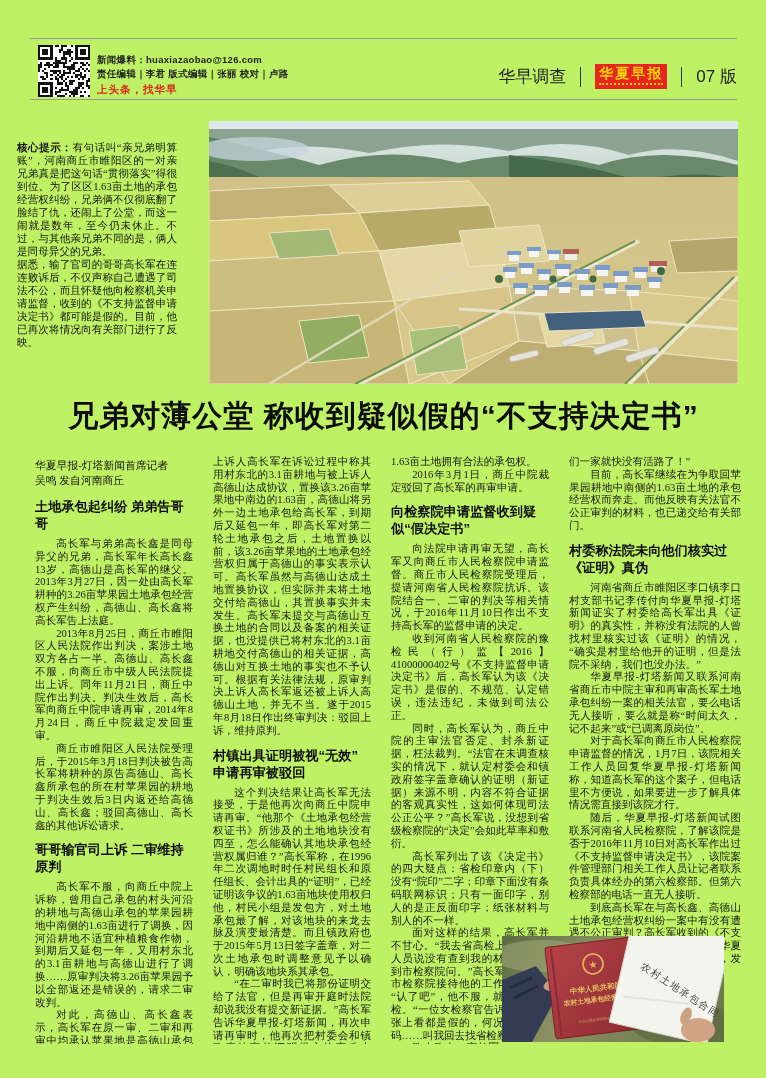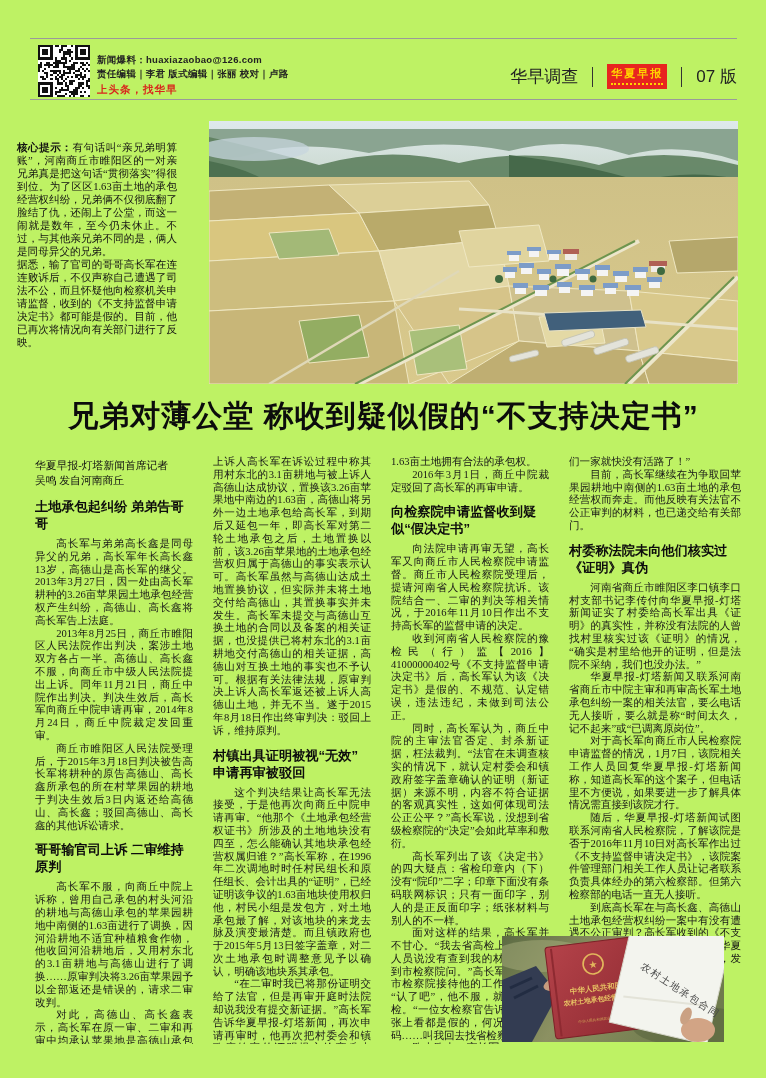--- a/index.html
+++ b/index.html
@@ -10,21 +10,21 @@
   .rule.bottom{top:99px;}
 
   
   .qr{position:absolute;left:38px;top:45px;width:52px;height:52px;}
   .contact{position:absolute;left:97px;top:53px;font-family:"Liberation Sans","DejaVu Sans",sans-serif;}
   .contact .l1,.contact .l2{font-size:9.5px;font-weight:bold;color:#222;line-height:14px;letter-spacing:.3px;}
   .contact .l3{font-size:10.5px;font-weight:bold;color:#d9251c;line-height:16px;letter-spacing:1px;}
   .hdr-right{position:absolute;right:29px;top:51px;display:flex;align-items:center;gap:14px;
              font-family:"Liberation Sans","DejaVu Sans",sans-serif;font-size:17px;color:#222;margin-top:13px;}
   .vbar{width:0;height:20px;border-left:1.5px solid #333;}
-  .masthead{background:#e8251f;color:#ffd400;font-weight:bold;font-size:11px;padding:2px 4px 1px 4px;
+  .masthead{background:#e8251f;color:#ffd400;font-weight:bold;font-size:14px;padding:2px 4px 1px 4px;
             letter-spacing:2px;border-bottom:3px solid #e8251f;line-height:14px;text-align:right;}
   .masthead .mini{display:block;border-bottom:2px dotted #ffd400;height:2px;margin-top:1px;}
 
   
   .hero{position:absolute;left:209px;top:121px;width:529px;height:263px;overflow:hidden;}
 
   
   .coretip{position:absolute;left:17px;top:141px;width:160px;font-size:10.6px;line-height:13px;
            text-align:justify;color:#111;}
   .coretip p{margin:0;}
@@ -408,21 +408,21 @@
     <div class="col c1">
         <div class="byline">
           <div>华夏早报-灯塔新闻首席记者</div>
           <div>吴鸣 发自河南商丘</div>
         </div>
         <h3 class="subhead">土地承包起纠纷 弟弟告哥哥</h3>
         <p>高长军与弟弟高长鑫是同母异父的兄弟，高长军年长高长鑫13岁，高德山是高长军的继父。2013年3月27日，因一处由高长军耕种的3.26亩苹果园土地承包经营权产生纠纷，高德山、高长鑫将高长军告上法庭。</p>
         <p>2013年8月25日，商丘市睢阳区人民法院作出判决，案涉土地双方各占一半。高德山、高长鑫不服，向商丘市中级人民法院提出上诉。同年11月21日，商丘中院作出判决。判决生效后，高长军向商丘中院申请再审，2014年8月24日，商丘中院裁定发回重审。</p>
         <p>商丘市睢阳区人民法院受理后，于2015年3月18日判决被告高长军将耕种的原告高德山、高长鑫所承包的所在村苹果园的耕地于判决生效后3日内返还给高德山、高长鑫；驳回高德山、高长鑫的其他诉讼请求。</p>
         <h3 class="subhead">哥哥输官司上诉 二审维持原判</h3>
-        <p>高长军不服，向商丘中院上诉称，曾用自己承包的村头河沿的耕地与高德山承包的苹果园耕地中南侧的1.63亩进行了调换，因河沿耕地不适宜种植粮食作物，他收回河沿耕地后，又用村东北的3.1亩耕地与高德山进行了调换……原审判决将3.26亩苹果园予以全部返还是错误的，请求二审改判。</p>
+        <p>高长军不服，向商丘中院上诉称，曾用自己承包的村头河沿的耕地与高德山承包的苹果园耕地中南侧的1.63亩进行了调换，因河沿耕地不适宜种植粮食作物，到期后又延包一年，又用村东北的3.1亩耕地与高德山进行了调换……原审判决将3.26亩苹果园予以全部返还是错误的，请求二审改判。</p>
         <p>对此，高德山、高长鑫表示，高长军在原一审、二审和再审中均承认苹果地是高德山承包的，根本不存在土地经营权的问题，双方也不存在换地的事实。1998年土地二次承包时，双方都已分户，分别作为户主承包土地，因此涉案土地的承包人为高德山，请求驳回高长军的上诉，维持原判。</p>
       </div>
     <div class="col c2">
         <p class="noindent">上诉人高长军在诉讼过程中称其用村东北的3.1亩耕地与被上诉人高德山达成协议，置换该3.26亩苹果地中南边的1.63亩，高德山将另外一边土地承包给高长军，到期后又延包一年，即高长军对第二轮土地承包之后，土地置换以前，该3.26亩苹果地的土地承包经营权归属于高德山的事实表示认可。高长军虽然与高德山达成土地置换协议，但实际并未将土地交付给高德山，其置换事实并未发生。高长军未提交与高德山互换土地的合同以及备案的相关证据，也没提供已将村东北的3.1亩耕地交付高德山的相关证据，高德山对互换土地的事实也不予认可。根据有关法律法规，原审判决上诉人高长军返还被上诉人高德山土地，并无不当。遂于2015年8月18日作出终审判决：驳回上诉，维持原判。</p>
         <h3 class="subhead">村镇出具证明被视“无效” 申请再审被驳回</h3>
         <p>这个判决结果让高长军无法接受，于是他再次向商丘中院申请再审。“他那个《土地承包经营权证书》所涉及的土地地块没有四至，怎么能确认其地块承包经营权属归谁？”高长军称，在1996年二次调地时时任村民组长和原任组长、会计出具的“证明”，已经证明该争议的1.63亩地块使用权归他，村民小组是发包方，对土地承包最了解，对该地块的来龙去脉及演变最清楚。而且镇政府也于2015年5月13日签字盖章，对二次土地承包时调整意见予以确认，明确该地块系其承包。</p>
         <p>“在二审时我已将那份证明交给了法官，但是再审开庭时法院却说我没有提交新证据。”高长军告诉华夏早报-灯塔新闻，再次申请再审时，他再次把村委会和镇政府签字的证明提交给商丘中院。但是该院认为其提交的证据的来源不明，且证明的内容不符合证据的客观真实性。故不予采信。</p>
       </div>
     <div class="col c3">
         <p class="noindent">1.63亩土地拥有合法的承包权。</p>

